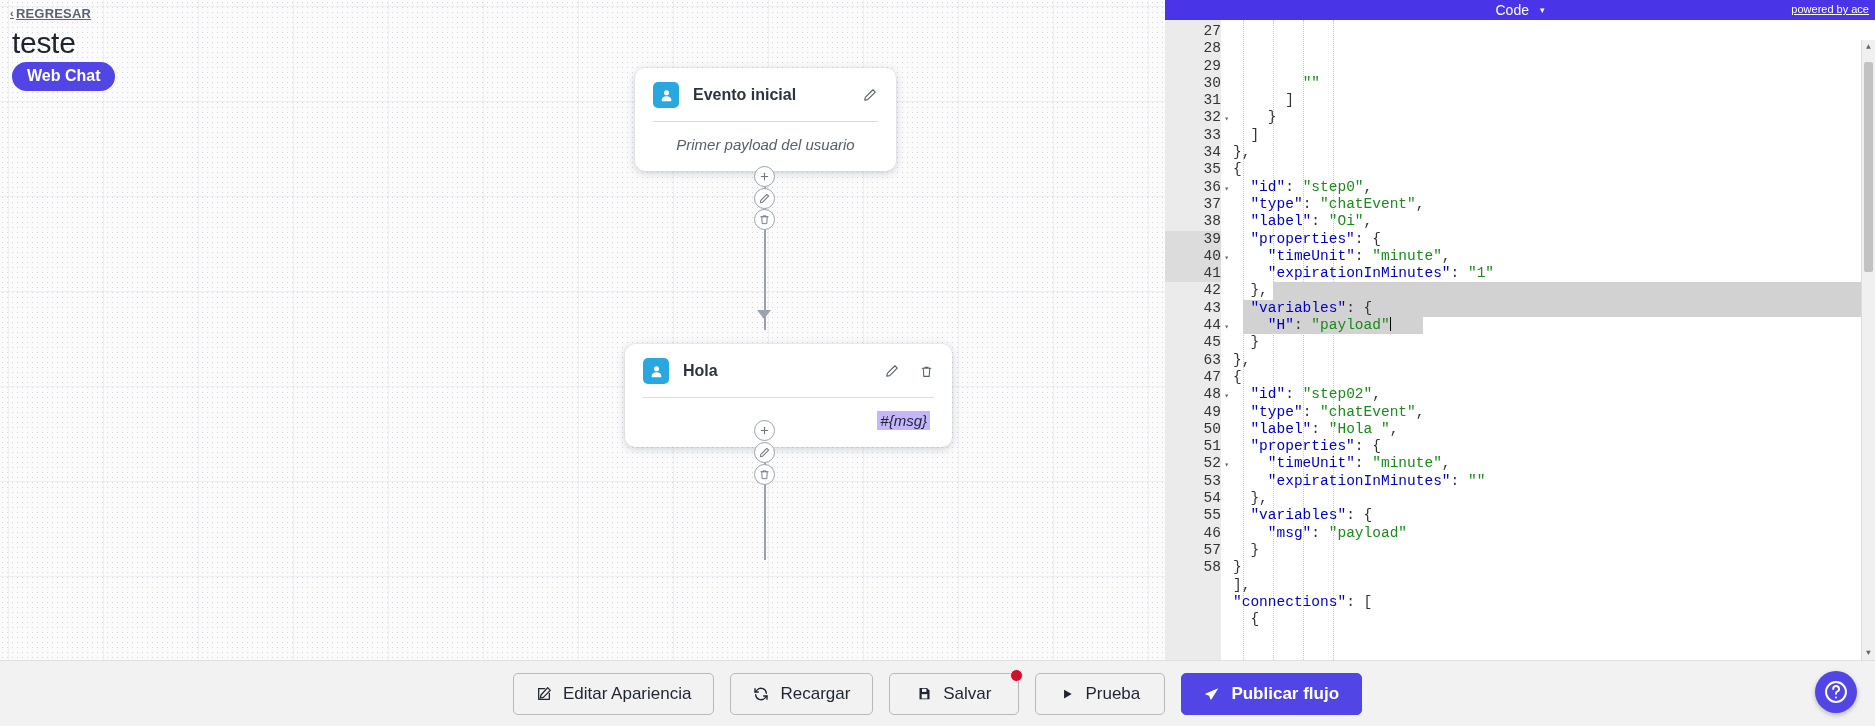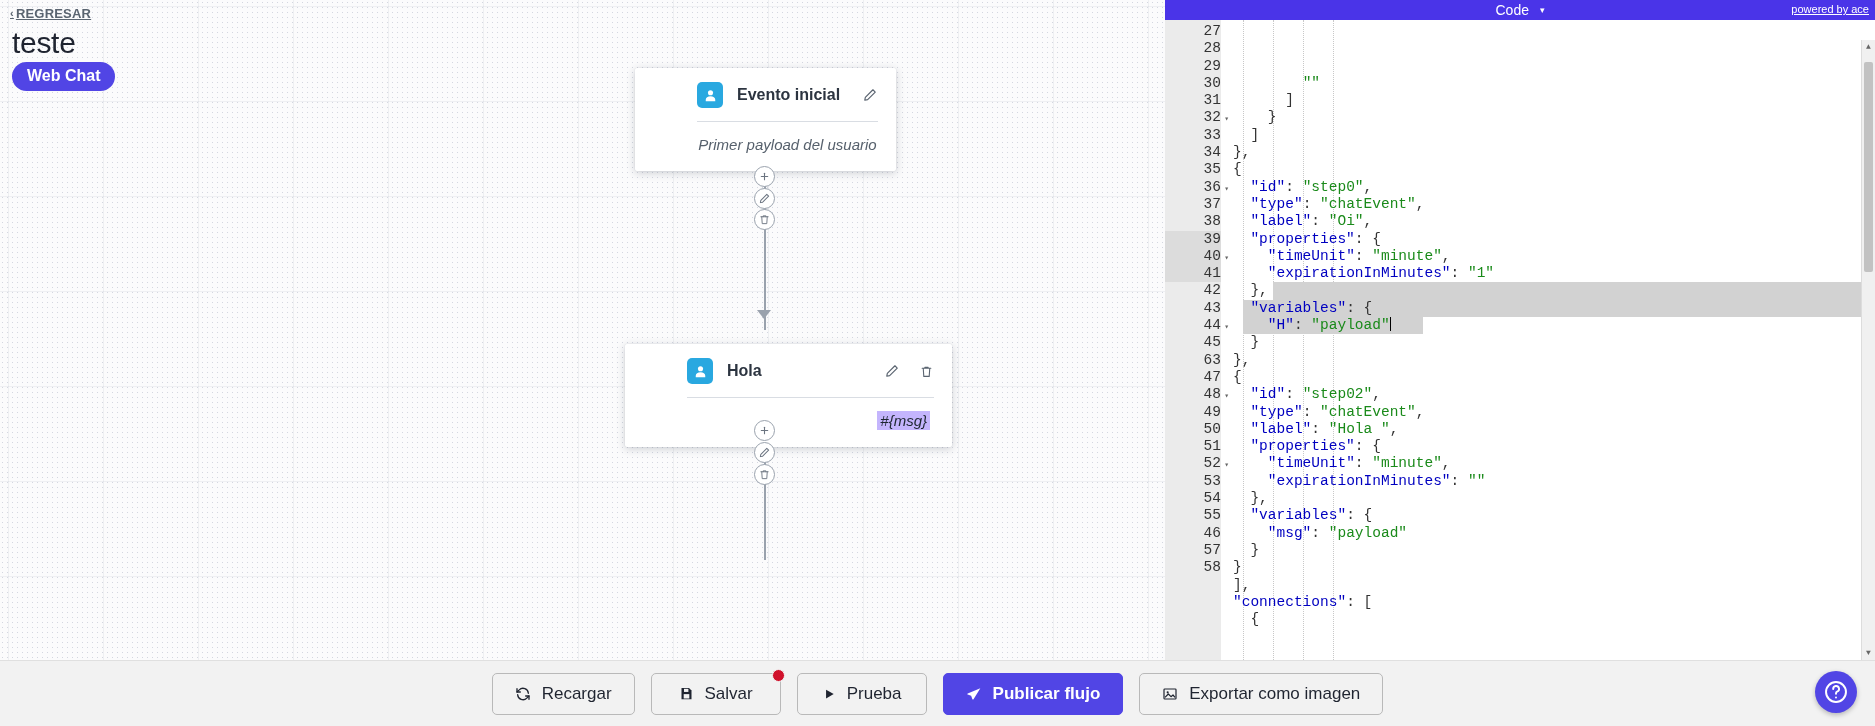--- a/index.html
+++ b/index.html
@@ -43,23 +43,22 @@
     background: #5145e5; color: #fff;
     font-size: 16px; font-weight: 700;
     padding: 5px 15px 6px; border-radius: 16px;
     white-space: nowrap;
   }
 
   
   .node {
     position: absolute;
     background: #fff;
-    border-radius: 2px;
+    border-radius: 10px;
     box-shadow: 0 2px 8px rgba(40,50,70,.22), 0 0 0 .5px rgba(40,50,70,.06);
-    padding-left: 44px;
   }
   .node-head {
     display: flex; align-items: center;
     padding: 14px 16px 13px 18px;
     gap: 14px;
   }
   .node-ico {
     width: 26px; height: 26px; border-radius: 5px;
     background: #29a8e0;
     flex: 0 0 auto;
@@ -379,20 +378,30 @@
         <div class="thumb"></div>
         <div class="arrow bot">▼</div>
       </div>
     </div>
 
   </div>
 
   <div id="toolbar">
       <div class="tb-btn">
         <span class="tb-ico">
+          <svg width="16" height="16" viewBox="0 0 24 24" fill="none" stroke="#1f2430" stroke-width="1.9" stroke-linecap="round" stroke-linejoin="round">
+            <path d="M4 4h9"></path>
+            <path d="M4 4v16h16v-9"></path>
+            <path d="M17.5 2.5l4 4L11 17l-4.5 1 1-4.5z" fill="none"></path>
+          </svg>
+        </span>
+        <span>Editar Apariencia</span>
+      </div>
+      <div class="tb-btn">
+        <span class="tb-ico">
           <svg width="16" height="16" viewBox="0 0 24 24" fill="none" stroke="#1f2430" stroke-width="2" stroke-linecap="round" stroke-linejoin="round">
             <path d="M20 11a8 8 0 0 0-13.7-5.2L3 9"></path>
             <path d="M4 13a8 8 0 0 0 13.7 5.2L21 15"></path>
             <path d="M3 4v5h5"></path>
             <path d="M21 20v-5h-5"></path>
           </svg>
         </span>
         <span>Recargar</span>
       </div>
       <div class="tb-btn">
@@ -414,30 +423,20 @@
         </span>
         <span>Prueba</span>
       </div>
       <div class="tb-btn primary">
         <span class="tb-ico">
           <svg width="16" height="16" viewBox="0 0 24 24" fill="#ffffff">
             <path d="M21.5 3.2L2.6 11.1c-.8.3-.8 1.4 0 1.7l5.1 1.9 1.9 5.1c.3.8 1.4.8 1.7 0L21.5 3.2z"></path>
           </svg>
         </span>
         <span>Publicar flujo</span>
-      </div>
-      <div class="tb-btn">
-        <span class="tb-ico">
-          <svg width="16" height="16" viewBox="0 0 24 24" fill="none" stroke="#1f2430" stroke-width="1.8">
-            <rect x="3" y="4.5" width="18" height="15" rx="1.2"></rect>
-            <circle cx="8.5" cy="9.5" r="1.6" fill="#1f2430" stroke="none"></circle>
-            <path d="M4.5 17l5-5 4 4 3-2.5 3 3.5" stroke-linejoin="round"></path>
-          </svg>
-        </span>
-        <span>Exportar como imagen</span>
       </div>
     </div>
 
   <div id="help-fab">
     <svg width="26" height="26" viewBox="0 0 24 24" fill="none" stroke="#ffffff" stroke-width="1.8" stroke-linecap="round" stroke-linejoin="round">
       <circle cx="12" cy="12" r="9.2"></circle>
       <path d="M9.4 9.2a2.7 2.7 0 1 1 3.6 2.5c-.7.3-1 .9-1 1.6v.4"></path>
       <circle cx="12" cy="17" r="0.9" fill="#fff" stroke="none"></circle>
     </svg>
   </div>

